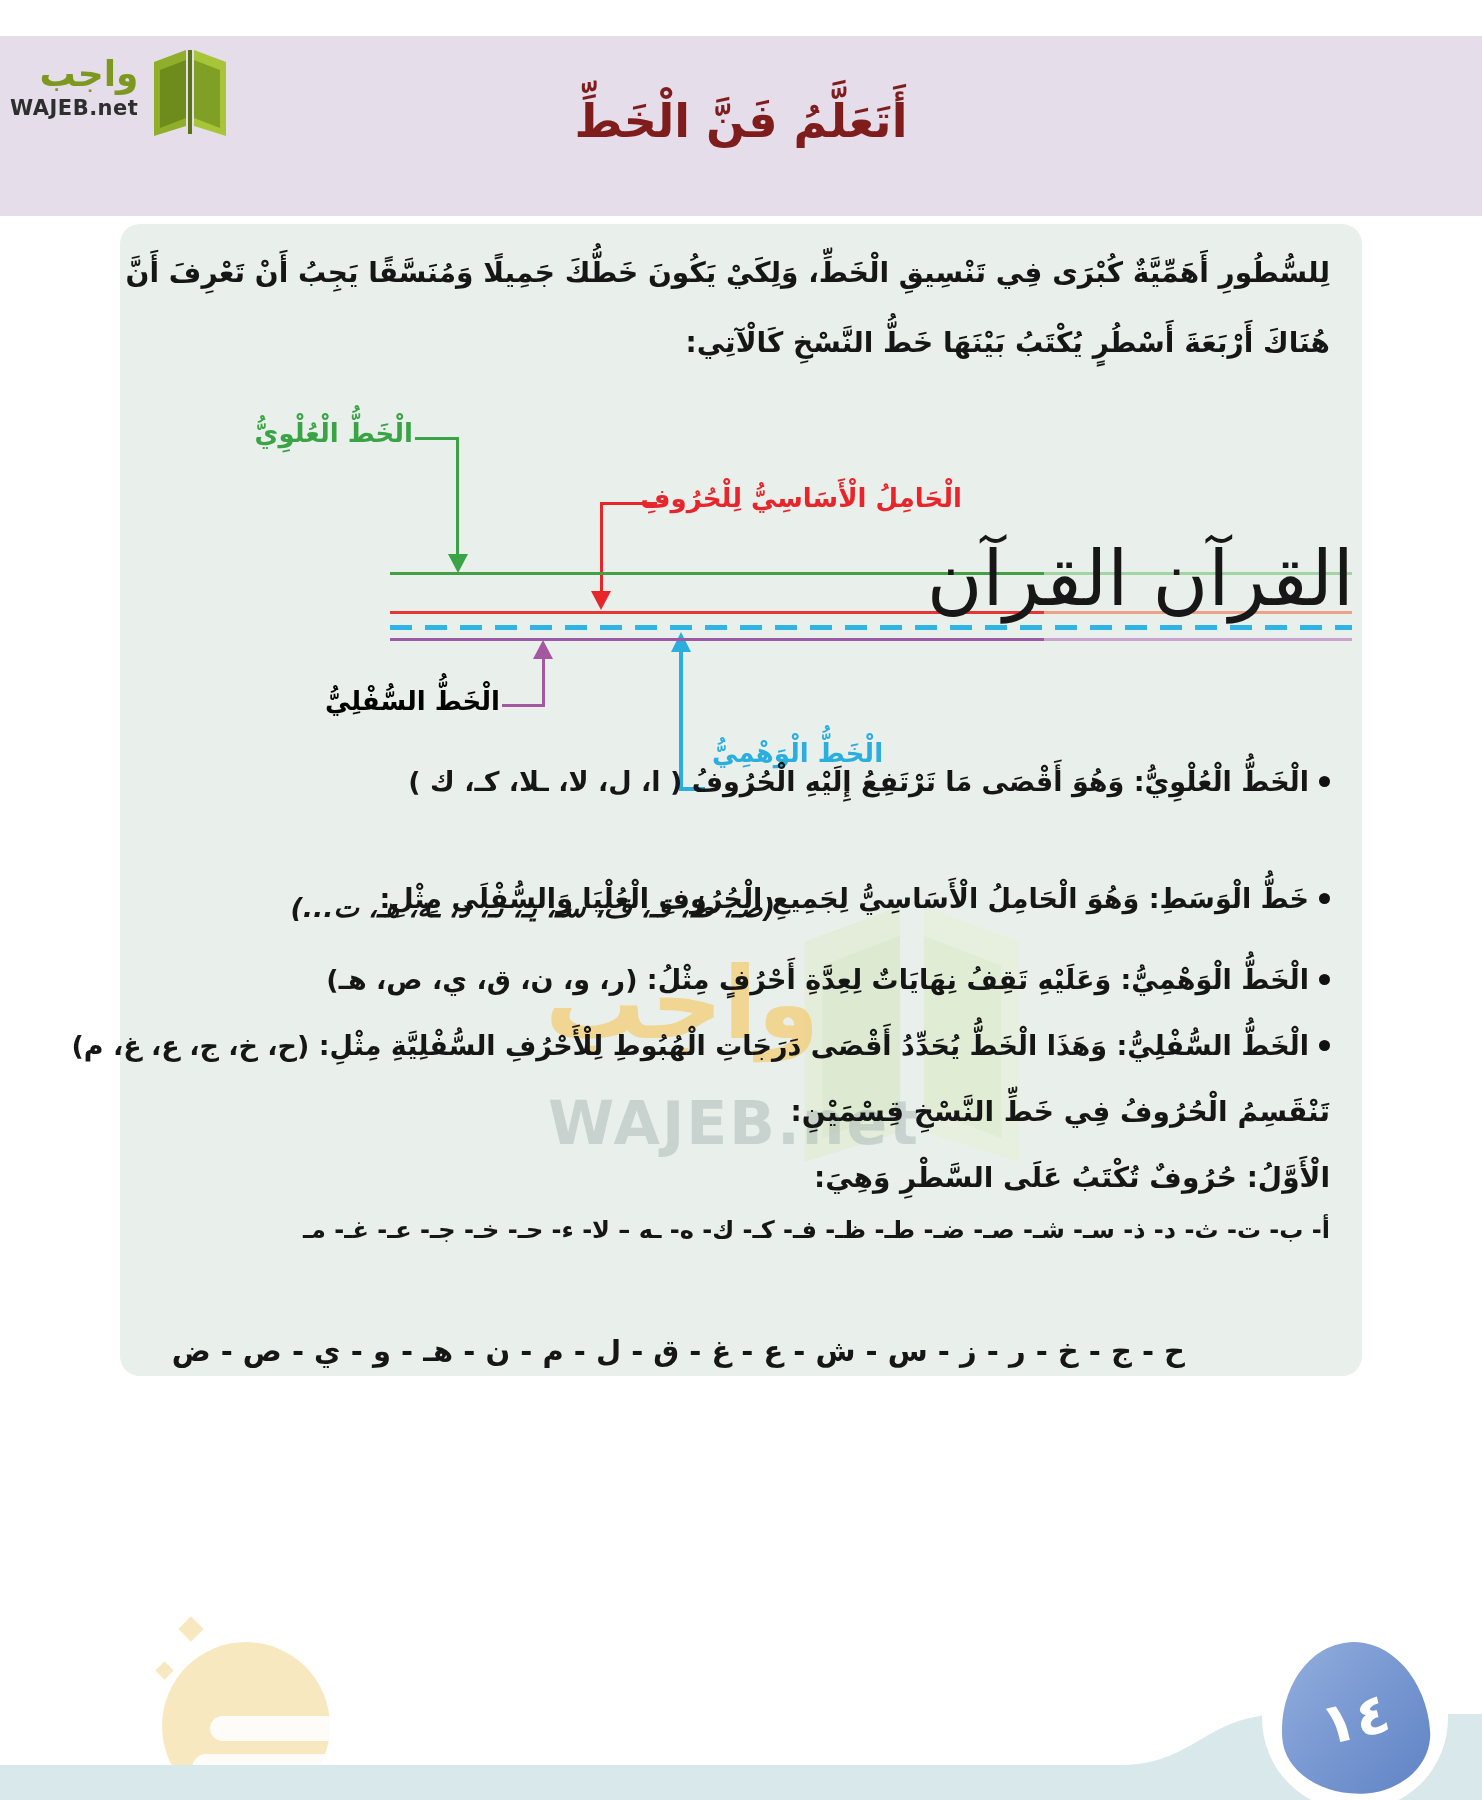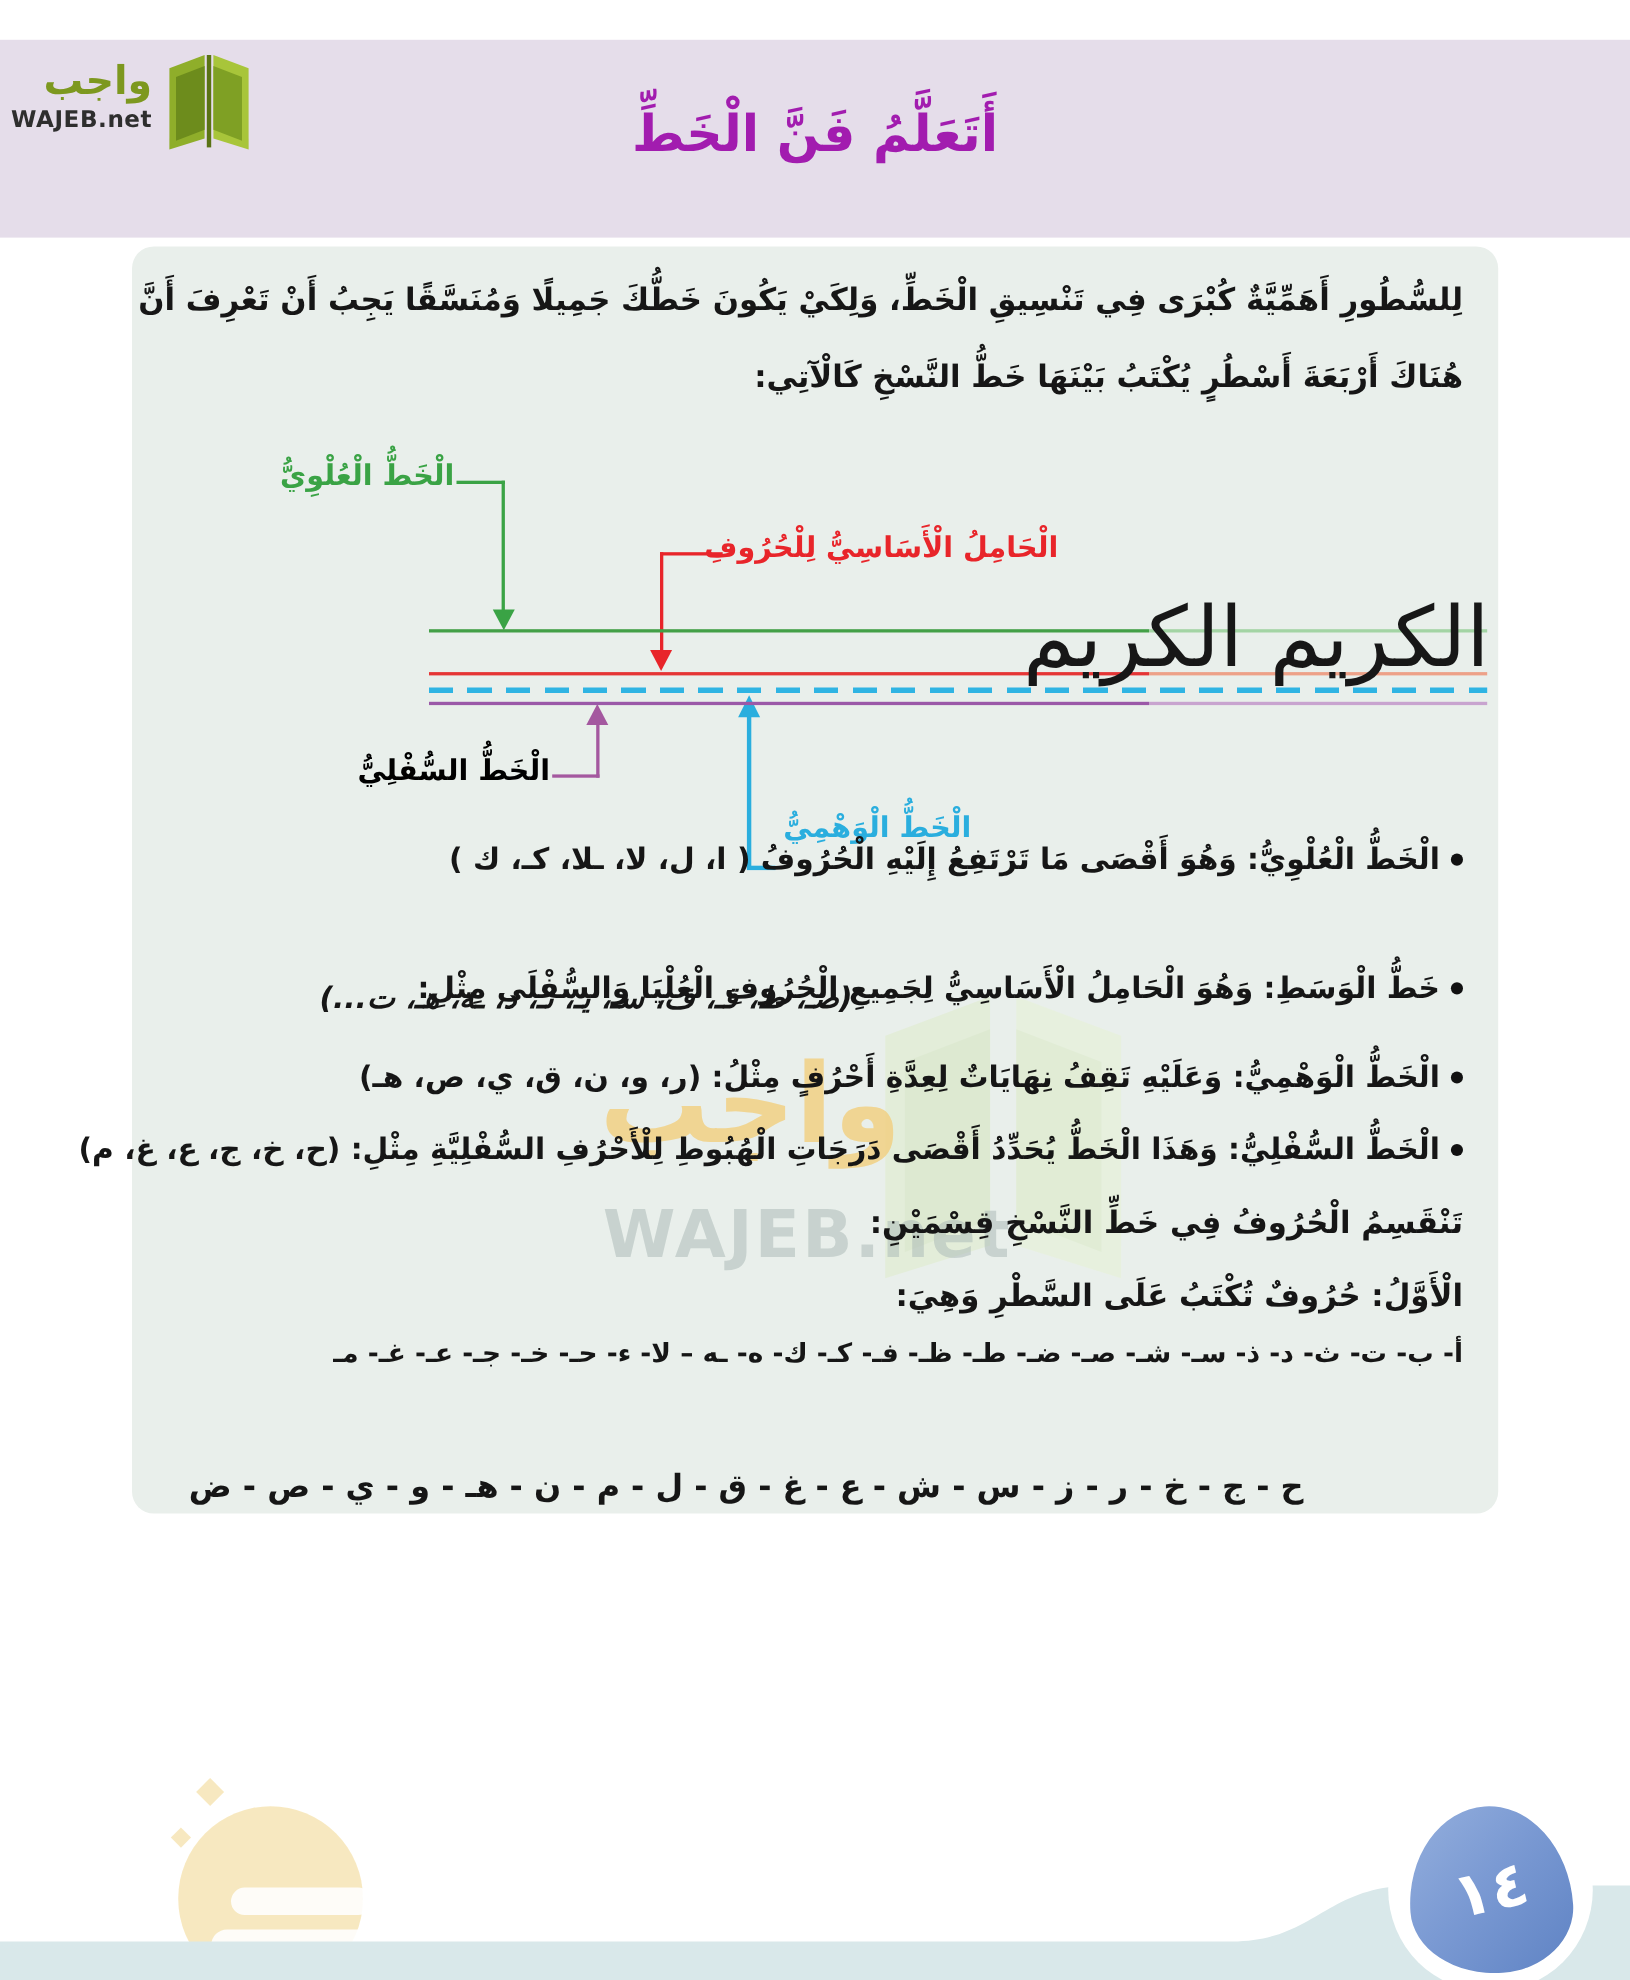--- a/index.html
+++ b/index.html
@@ -9,21 +9,21 @@
   }
   .abs { position:absolute; }
   .ar { direction:rtl; unicode-bidi:isolate; white-space:nowrap; }
 
   
   .top-band { left:0; top:0; width:1482px; height:180px; background:#e5ddea; }
   .logo { left:10px; top:10px; display:flex; align-items:flex-start; gap:6px; }
   .logo-txt { display:flex; flex-direction:column; align-items:flex-end; padding-top:10px; }
   .logo-ar { font-size:36px; font-weight:bold; color:#7d981f; line-height:1; }
   .logo-latin { font-size:21px; font-weight:bold; color:#2e2e2e; letter-spacing:.5px; margin-top:4px; }
-  .page-title { left:0; top:58px; width:100%; text-align:center; font-size:46px; font-weight:bold; color:#a21caf; }
+  .page-title { left:0; top:58px; width:100%; text-align:center; font-size:46px; font-weight:bold; color:#7f1d1d; }
 
   
   .content-box { left:120px; top:188px; width:1242px; height:1152px; background:#e9efeb; border-radius:20px; }
 
   .body-text { font-weight:bold; color:#161616; }
   .intro1 { right:152px; top:220px; font-size:28px; }
   .intro2 { right:152px; top:290px; font-size:28px; }
 
   
   .lbl { font-size:26px; font-weight:bold; }
@@ -148,21 +148,21 @@
   <div class="seg p-h"></div>
   <div class="seg c-a"></div>
   <div class="seg c-v"></div>
   <div class="seg c-h"></div>
 
   <div class="abs rule rule-top"></div>
   <div class="abs rule rule-base"></div>
   <div class="abs rule rule-imag"></div>
   <div class="abs rule rule-bottom"></div>
 
-  <div class="abs sample ar">الكريم الكريم</div>
+  <div class="abs sample ar">القرآن القرآن</div>
 
   <div class="abs bullet-row b1 body-text">
     <div class="dot"></div>
     <span class="ar">الْخَطُّ الْعُلْوِيُّ: وَهُوَ أَقْصَى مَا تَرْتَفِعُ إِلَيْهِ الْحُرُوفُ ( ا، ل، لا، ـلا، كـ، ك )</span>
   </div>
   <div class="abs bullet-row b2 body-text">
     <div class="dot"></div>
     <span class="ar">خَطُّ الْوَسَطِ: وَهُوَ الْحَامِلُ الْأَسَاسِيُّ لِجَمِيعِ الْحُرُوفِ الْعُلْيَا وَالسُّفْلَى مِثْلِ:</span>
   </div>
   <div class="abs b2x ar body-text">(صـ، ط، قـ، ف، سـ، يـ، نـ، د، ـة، هـ، ت...)</div>

